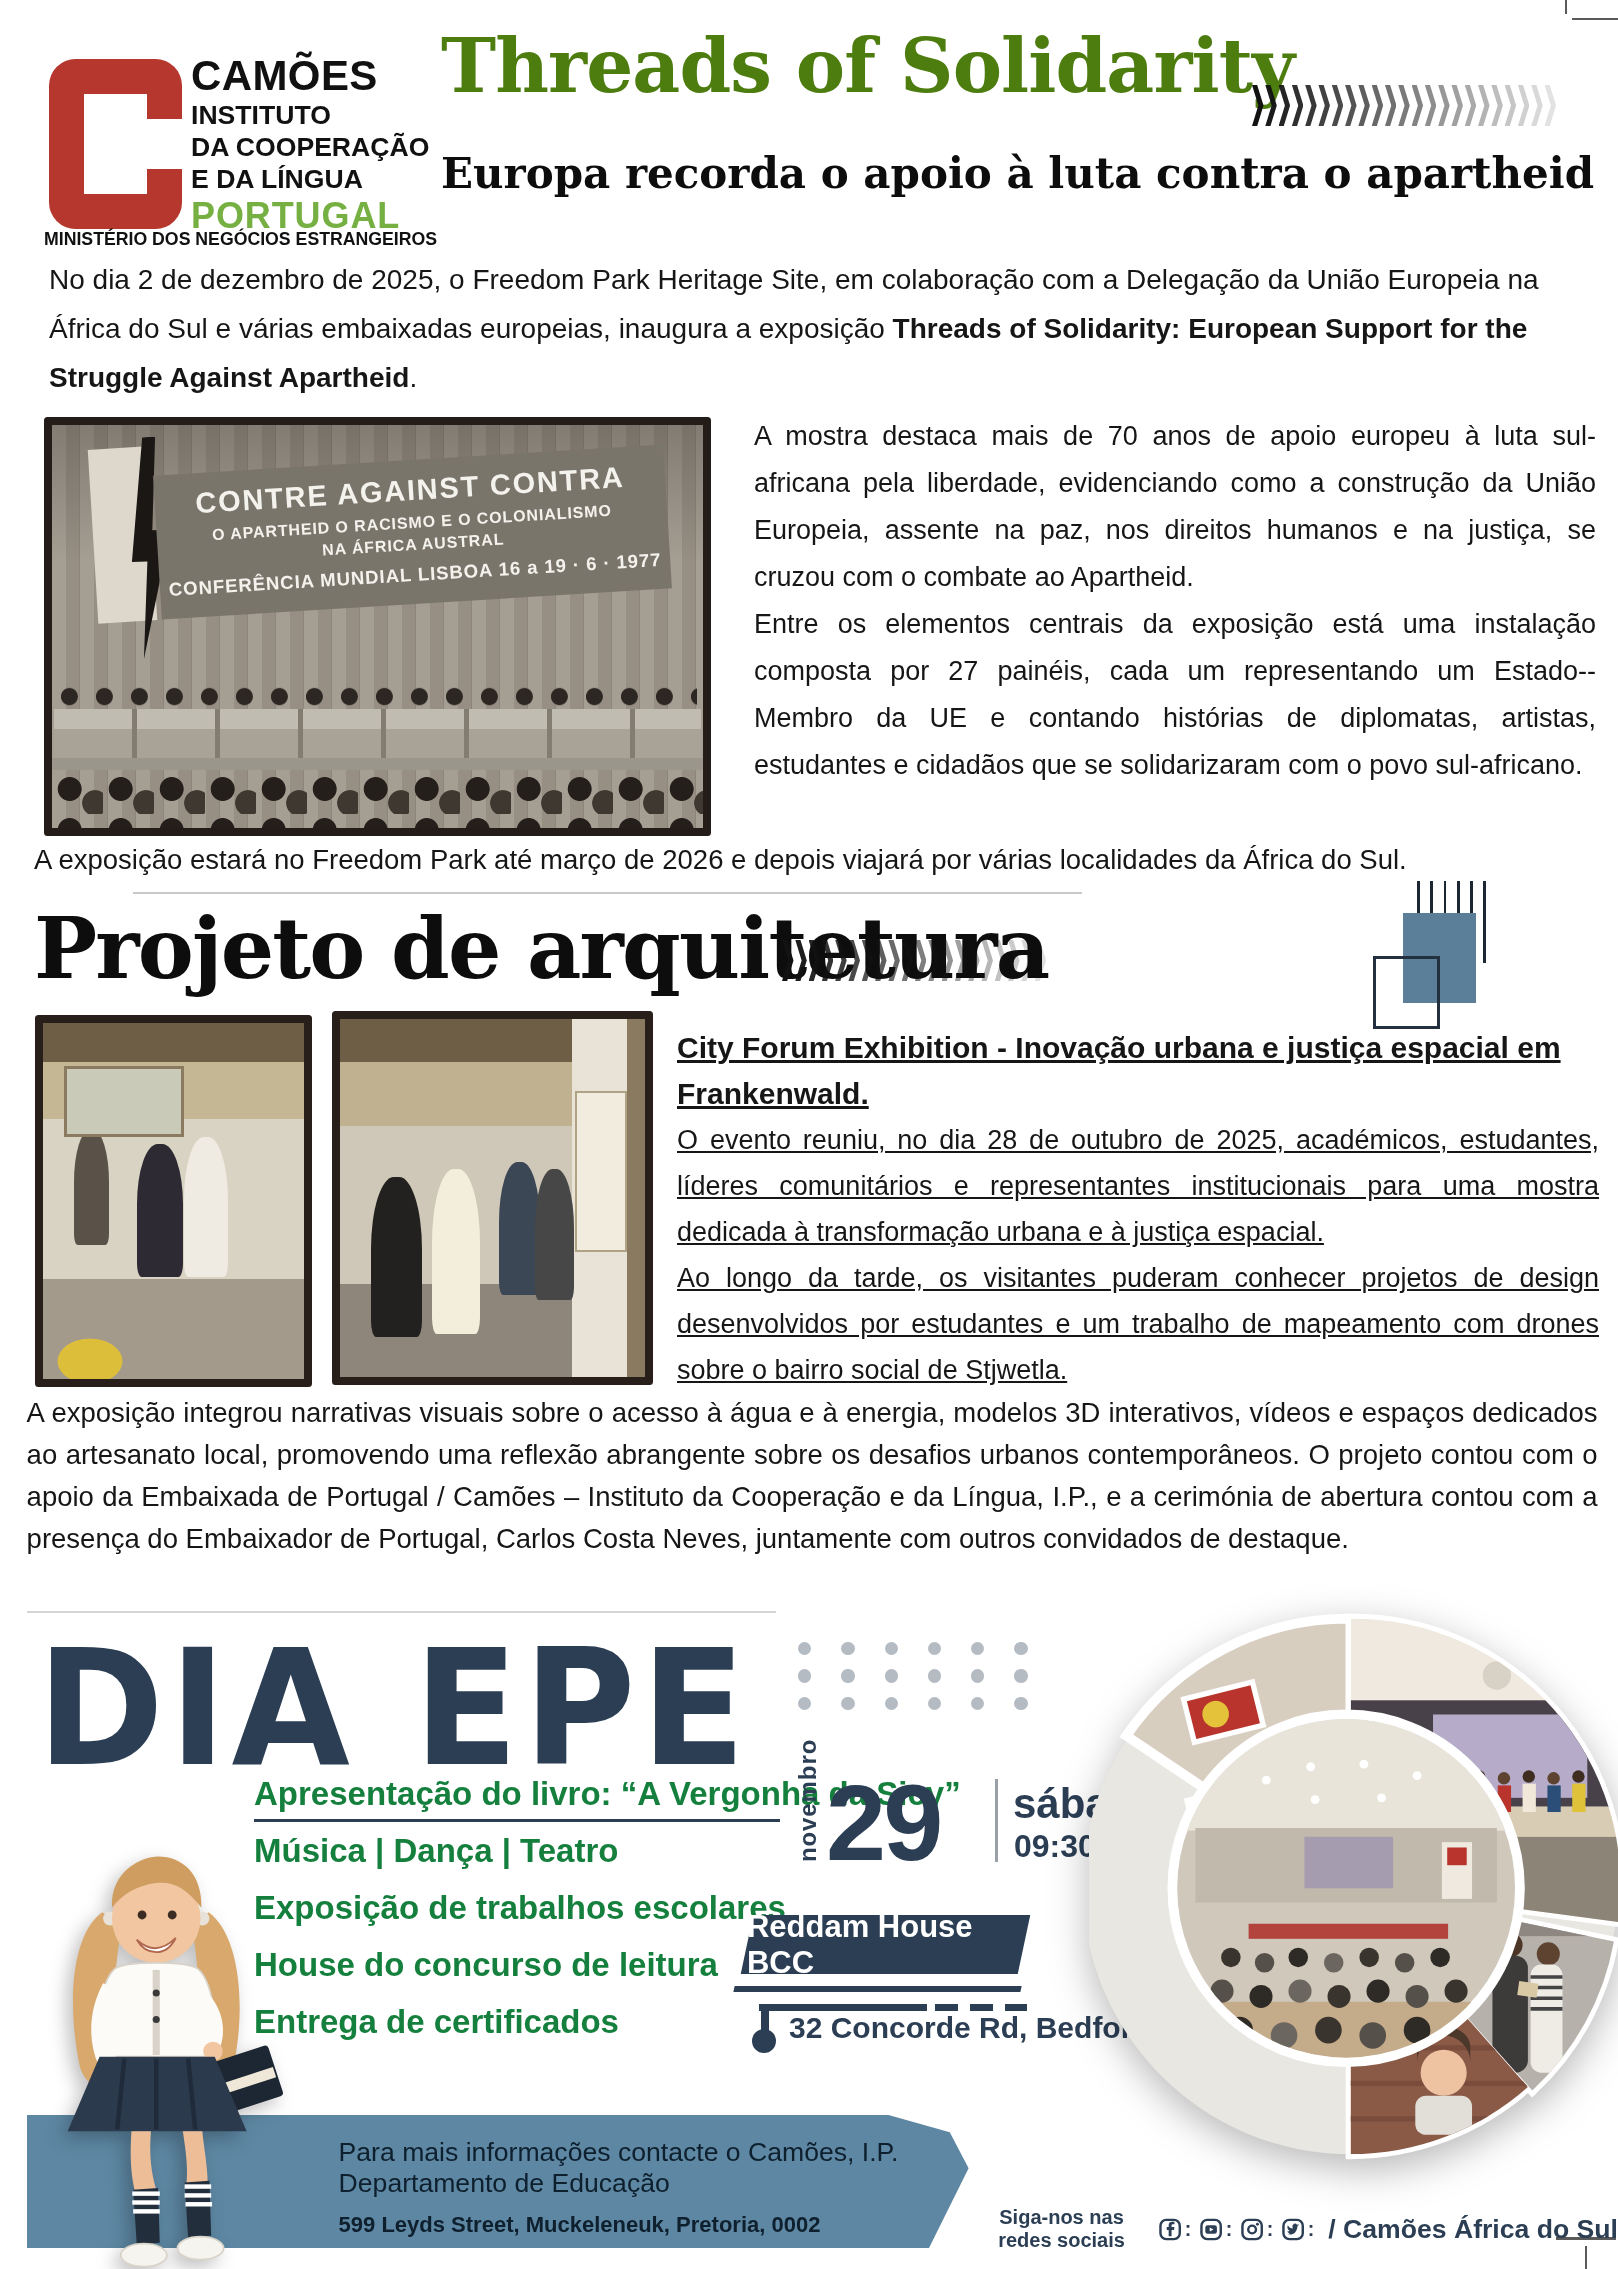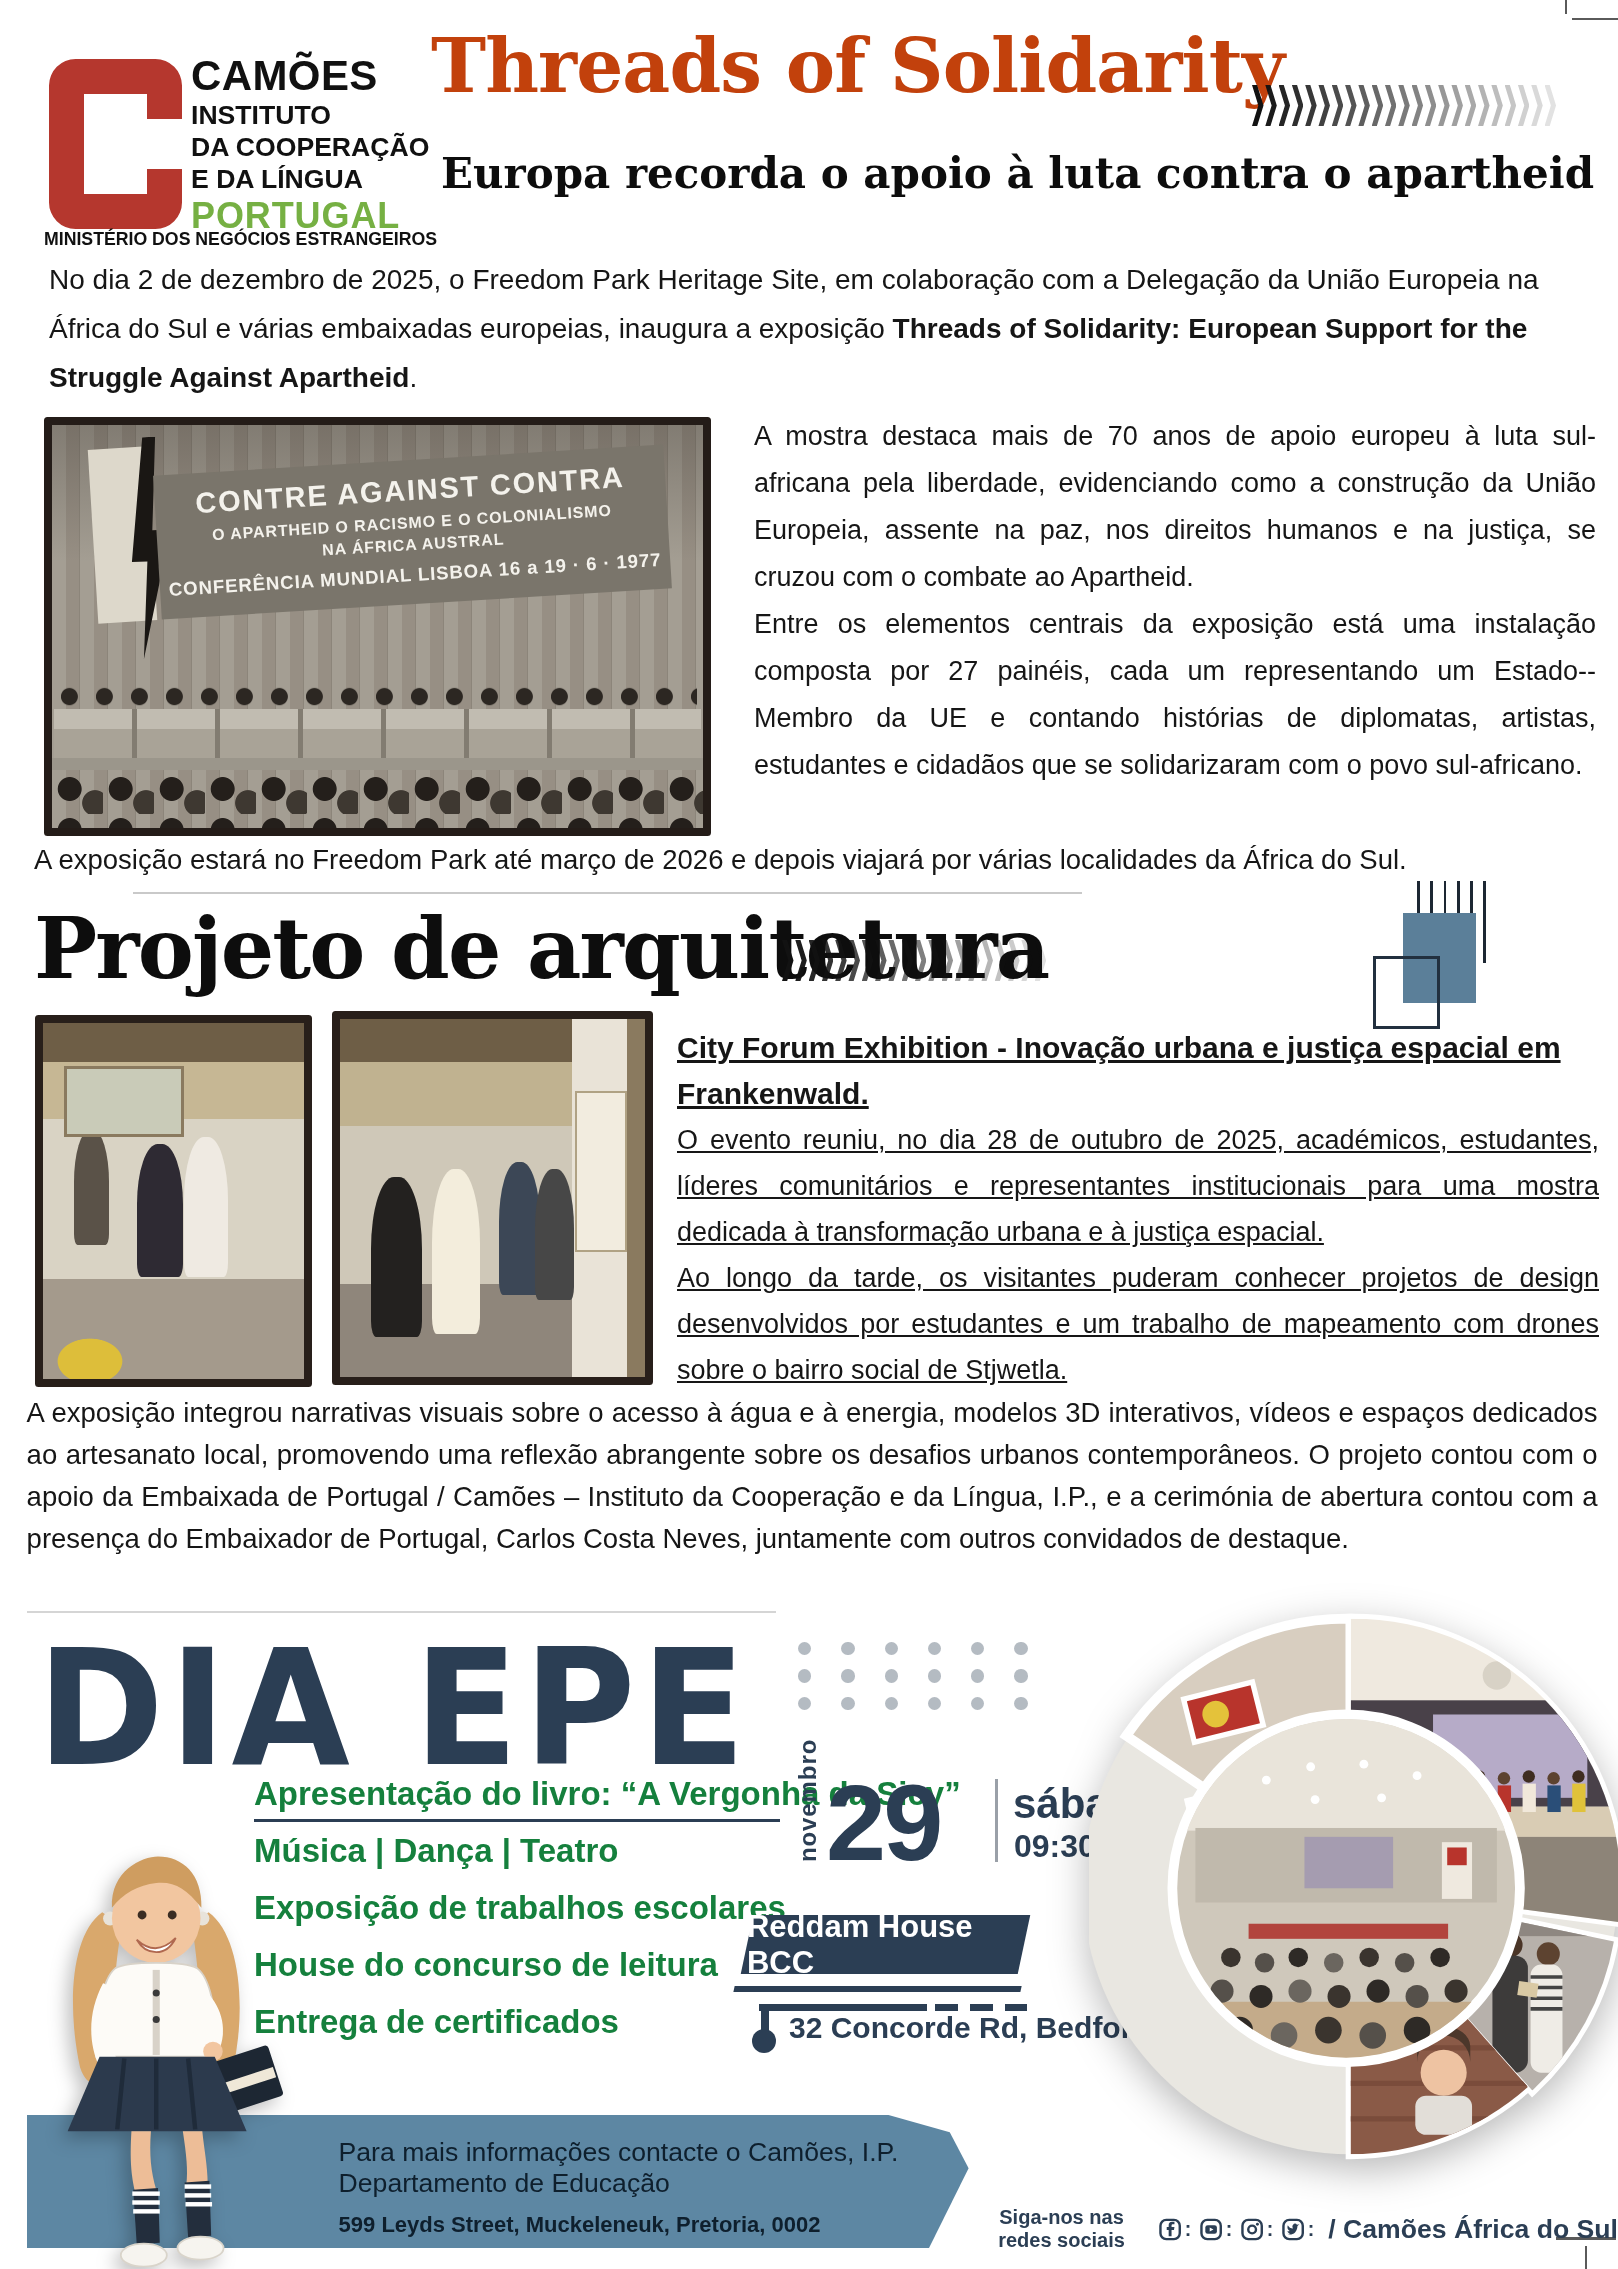--- a/index.html
+++ b/index.html
@@ -13,22 +13,22 @@
   
   .logo-c { left:49px; top:59px; width:133px; height:170px;
     border:35px solid #b5372e; border-radius:26.6px; }
   .logo-c::after { content:""; position:absolute; right:-35px; top:25px; bottom:25px; width:37px; background:#fff; }
   .logo-text { left:191px; top:55px; line-height:1; color:#111; }
   .l-camoes { font-size:42px; font-weight:800; letter-spacing:0.4px; }
   .l-line   { font-size:26.6px; font-weight:800; margin-top:5.3px; }
   .l-portugal { font-size:36px; font-weight:800; color:#76b043; margin-top:5.3px; letter-spacing:0.9px; }
   .l-ministry { left:44px; top:229px; font-size:17.7px; font-weight:800; color:#111; }
 
-  .main-title { left:431px; top:23px; font-family:"DejaVu Serif","Liberation Serif",serif;
-    font-weight:700; font-size:74px; letter-spacing:-0.9px; color:#c2410c; }
+  .main-title { left:441px; top:23px; font-family:"DejaVu Serif","Liberation Serif",serif;
+    font-weight:700; font-size:74px; letter-spacing:-0.9px; color:#4d7c0f; }
   .main-subtitle { left:441px; top:149px; font-family:"DejaVu Serif","Liberation Serif",serif;
     font-weight:700; font-size:42px; color:#0d0d0d; }
 
   .chevrons { display:flex; align-items:center; }
   .chev { width:11.5px; height:41px; margin-right:1.8px; background:#121212;
     clip-path:polygon(0 0,45% 0,100% 50%,45% 100%,0 100%,55% 50%); }
   .chevrons1 { left:1252px; top:85px; }
   .chevrons2 { left:782px; top:940px; }
 
   .corner-line { background:#5a5a5a; }

